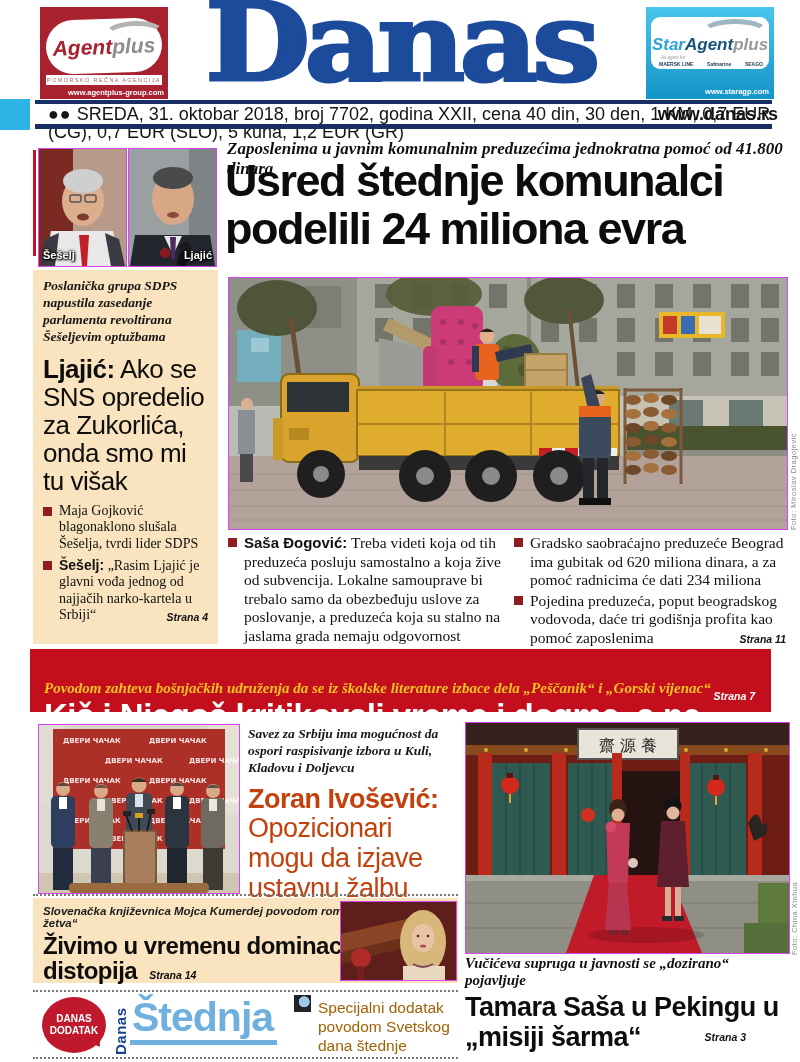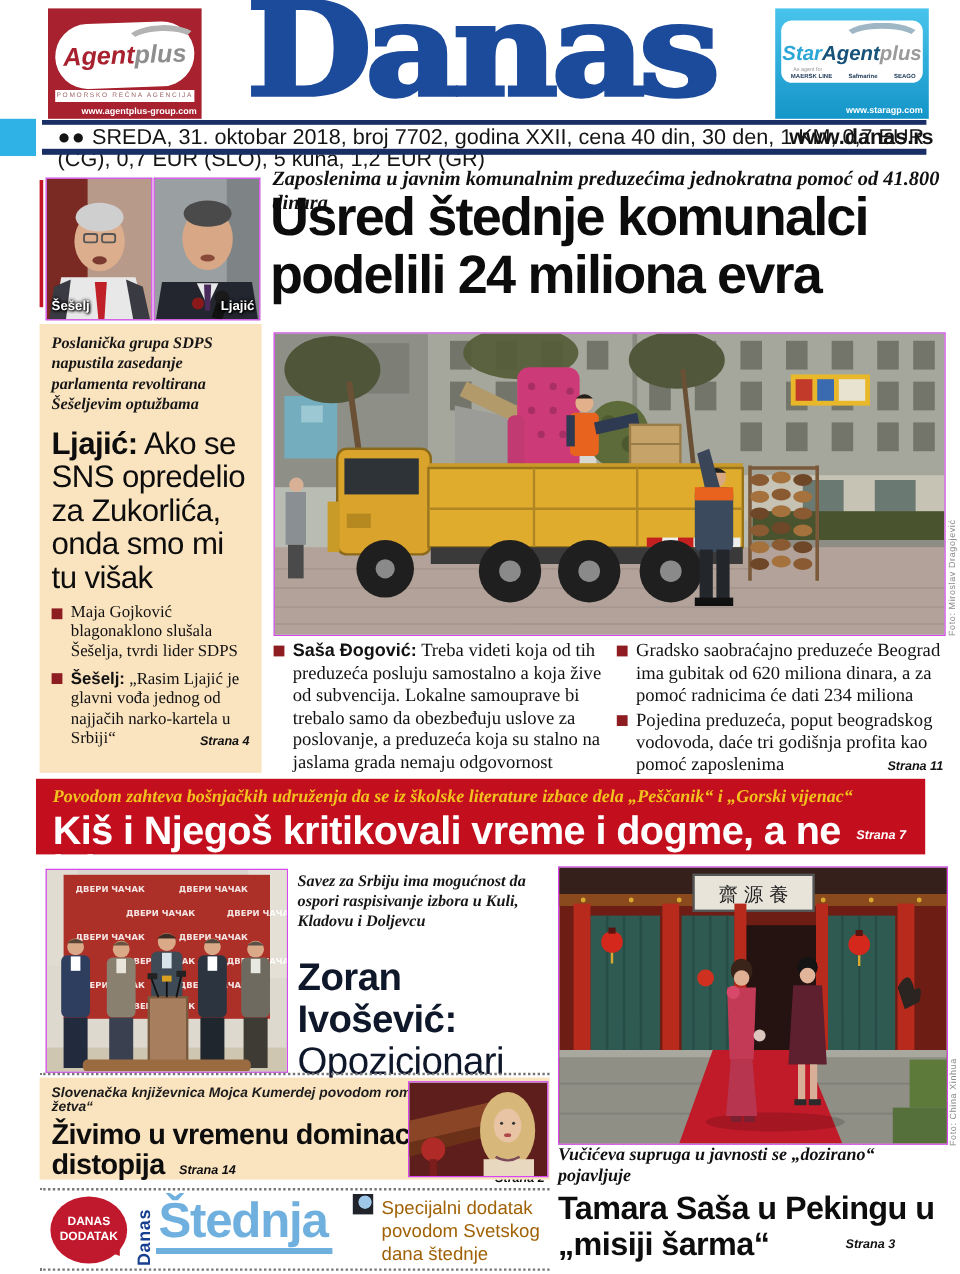--- a/index.html
+++ b/index.html
@@ -80,28 +80,28 @@
         font-size:13.5px;line-height:1.25;color:#161616;}
   .left-head{font-size:26px;line-height:1.08;letter-spacing:-0.5px;margin-top:9px;color:#0d0d0d;}
   .bold{font-weight:bold;}
   .left-bullets{margin-top:8px;font-family:"Liberation Serif",serif;font-size:14px;line-height:1.17;}
   .left-bullets .bitem{margin-bottom:5px;}
   .left-bullets .blead{font-size:14px;}
 
   
   .banner{left:30px;top:649px;width:741px;height:63px;background:#c30e1d;box-sizing:border-box;}
   .banner .bk{padding:7px 0 0 14px;font-family:"Liberation Serif",serif;font-style:italic;
-        font-weight:bold;font-size:15px;color:#f2c31e;}
+        font-weight:bold;font-size:15px;color:#f2c31e;margin-top:24px;}
   .banner .bh{padding:2px 0 0 14px;font-size:33px;line-height:1;letter-spacing:-0.5px;color:#fff;font-weight:bold;}
   .banner .strana{position:absolute;right:16px;bottom:10px;color:#fff;}
 
   
   .dveri-photo{left:38px;top:724px;width:200px;height:168px;}
   .mid-art{left:248px;top:726px;width:212px;}
-  .mid-head{font-size:32px;line-height:1.1;letter-spacing:-0.5px;margin-top:20px;color:#0f172a;}
+  .mid-head{font-size:27px;line-height:1.1;letter-spacing:-0.5px;margin-top:8px;color:#c2410c;}
   .mid-strana{display:block;text-align:right;padding-right:6px;margin-top:3px;}
   .beijing-photo{left:465px;top:722px;width:323px;height:230px;}
 
   
   .dotted{border-top:2px dotted #777;height:0;}
   .dot-cult{left:33px;top:894px;width:425px;}
   .cult-box{left:33px;top:898px;width:425px;height:85px;box-sizing:border-box;padding:7px 10px;}
   .cult-kicker{font-style:italic;font-weight:bold;font-size:11.5px;color:#1c1c1c;}
   .cult-head{font-weight:bold;font-size:24px;line-height:1.04;letter-spacing:-0.5px;margin-top:5px;color:#0d0d0d;}
   .cult-strana{margin-left:12px;letter-spacing:0;}

